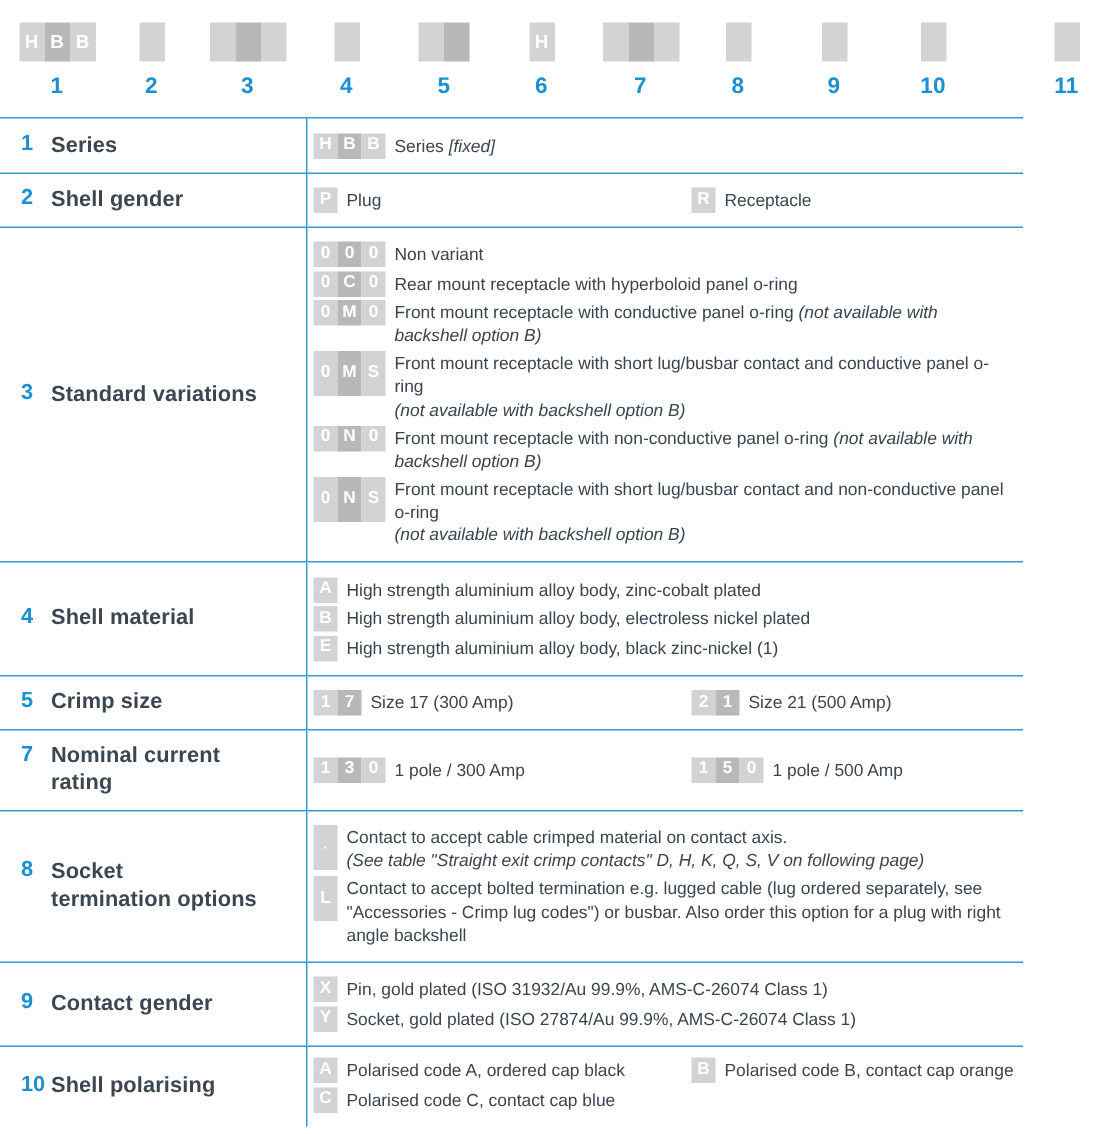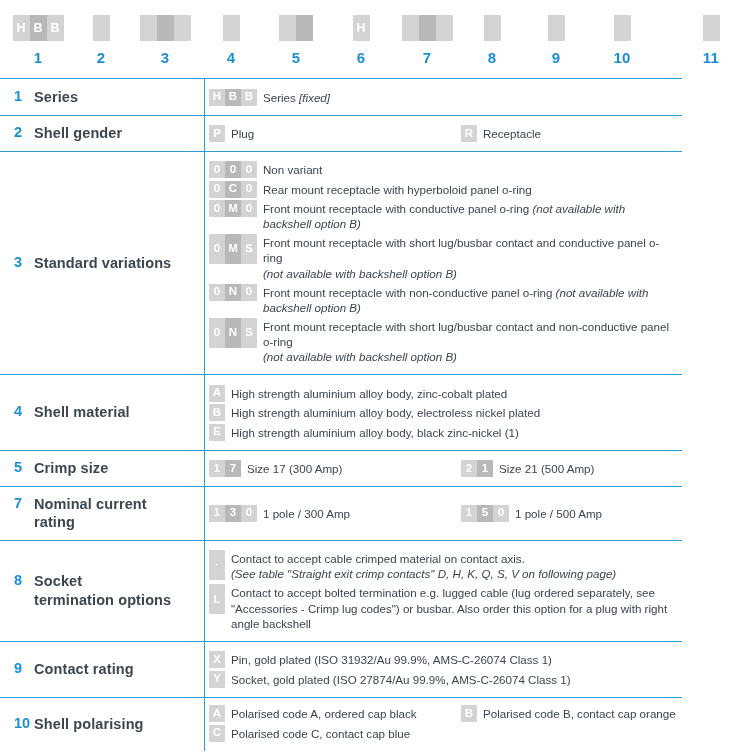--- a/index.html
+++ b/index.html
@@ -322,21 +322,21 @@
             </div>
             <div class="opt">
               <span class="opt-codes">
                 <span class="ob l tall">L</span>
               </span>
               <span class="opt-txt"><span>Contact to accept bolted termination e.g. lugged cable (lug ordered separately, see "Accessories - Crimp lug codes") or busbar. Also order this option for a plug with right angle backshell</span></span>
             </div>
           </td>
         </tr>
         <tr>
-          <td class="lbl"><span class="lbl-num">9</span><span class="lbl-txt">Contact rating</span></td>
+          <td class="lbl"><span class="lbl-num">9</span><span class="lbl-txt">Contact gender</span></td>
           <td class="val">
             <div class="opt">
               <span class="opt-codes">
                 <span class="ob l">X</span>
               </span>
               <span class="opt-txt"><span>Pin, gold plated (ISO 31932/Au 99.9%, AMS-C-26074 Class 1)</span></span>
             </div>
             <div class="opt">
               <span class="opt-codes">
                 <span class="ob l">Y</span>

